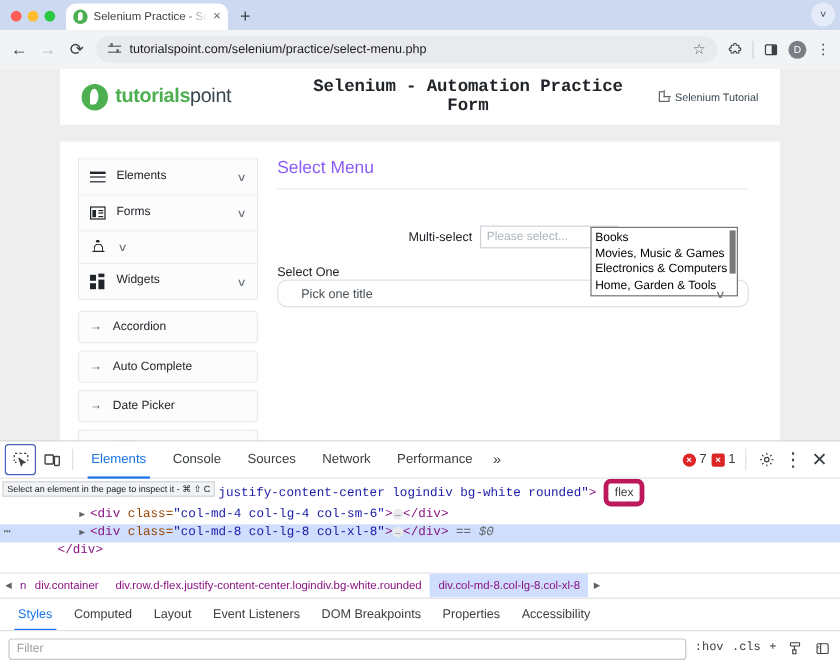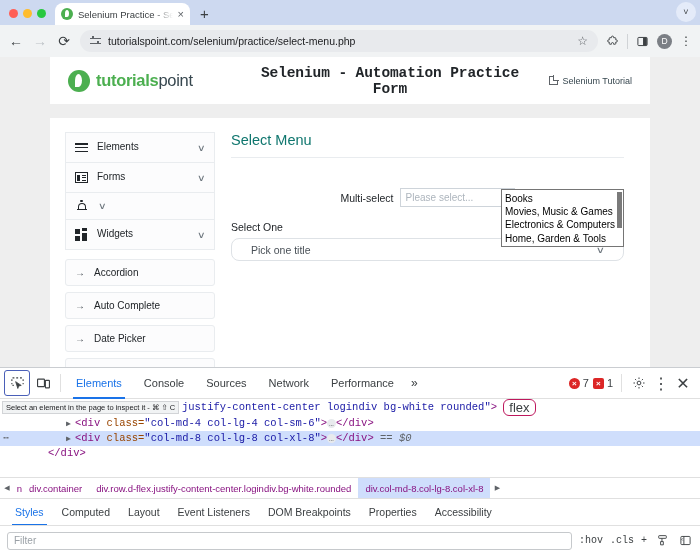--- a/index.html
+++ b/index.html
@@ -158,48 +158,48 @@
 
   .sublist { margin-top: 9px; display: flex; flex-direction: column; gap: 6px; }
   .sub-item {
     border: 1px solid #e9ecef; border-radius: 3px; background: #fcfcfd;
     padding: 7px 9px; display: flex; align-items: center; gap: 9px;
     font-size: 10px; color: #212529;
   }
   .arrow-r { color: #495057; font-size: 10px; }
 
   .main-col { flex: 1; padding: 0 16px 0 16px; position: relative; }
-  .h-title { font-size: 14.5px; color: #0f766e; font-weight: normal; }
+  .h-title { font-size: 14.5px; color: #8b5cf6; font-weight: normal; }
   .hr { height: 1px; background: #e9ecef; margin: 9px 0 12px 0; }
   .field-label { font-size: 10.5px; color: #212529; margin-bottom: 4px; }
   .multi-row {
     display: flex; align-items: center; justify-content: center;
     gap: 0; margin-top: 30px;
   }
   .multi-label { font-size: 10.5px; color: #212529; margin-right: 6px; }
   .multi-input {
     width: 115px; height: 19px; border: 1px solid #ced4da;
     background: #fff; font-size: 10px; color: #adb5bd;
     display: flex; align-items: center; padding: 8px 5px;
     font-family: "Liberation Sans", sans-serif;
   }
   .ms-popup {
-    position: absolute; right: 16px; top: 57px;
+    position: absolute; right: 25px; top: 57px;
     width: 123px; background: #fff; border: 1px solid #757575;
     padding: 2px 0 1px 0; overflow: hidden;
   }
   .ms-opt {
     font-size: 10px; color: #000; padding: 0 3px; line-height: 13.2px;
     white-space: nowrap;
   }
   .ms-scroll {
     position: absolute; right: 1px; top: 2px; width: 5px; height: 36px;
     background: #7a7a7a;
   }
-  .select-one-label { font-size: 10.5px; color: #212529; margin-top: 14px; margin-bottom: 5px; }
+  .select-one-label { font-size: 10.5px; color: #212529; margin-top: 14px; }
   .select-box {
     height: 23px; border: 1px solid #dee2e6; border-radius: 8px;
     display: flex; align-items: center; padding: 0 19px;
     font-size: 10.5px; color: #495057; justify-content: space-between;
     background: #fff;
   }
   .select-box .sb-chev { color: #6c757d; font-size: 9px; transform: scaleX(1.4); }
 
   
   .devtools {
@@ -254,22 +254,22 @@
   .tri { color: #5f6368; font-size: 8px; display: inline-block; width: 9px; }
   .tg { color: #881280; }
   .at { color: #994500; }
   .av { color: #1a1aa6; }
   .ellipsis-btn {
     display: inline-block; background: #e8eaed; border-radius: 6px;
     padding: 0 2px; font-size: 8px; color: #5f6368; line-height: 9px;
     vertical-align: middle;
   }
   .flexbadge {
-    display: inline-block; border: 1px solid #be185d; border-radius: 6px;
-    background: #fff; font-size: 13px; color: #3c4043; padding: 0 5px;
+    display: inline-block; border: 4px solid #be185d; border-radius: 6px;
+    background: #fff; font-size: 10px; color: #3c4043; padding: 0 5px;
     font-family: "Liberation Sans", sans-serif; vertical-align: middle;
   }
   .dollar { color: #5f6368; font-style: italic; }
   .gutter-dots {
     position: absolute; left: 3px; top: 0; color: #5f6368;
     font-size: 10px; letter-spacing: -1px; line-height: 15px;
   }
   .tooltip {
     position: absolute; left: 2px; top: 2px; background: #f1f3f4;
     border: 1px solid #d2d4d7; font-size: 7.5px; color: #202124;

